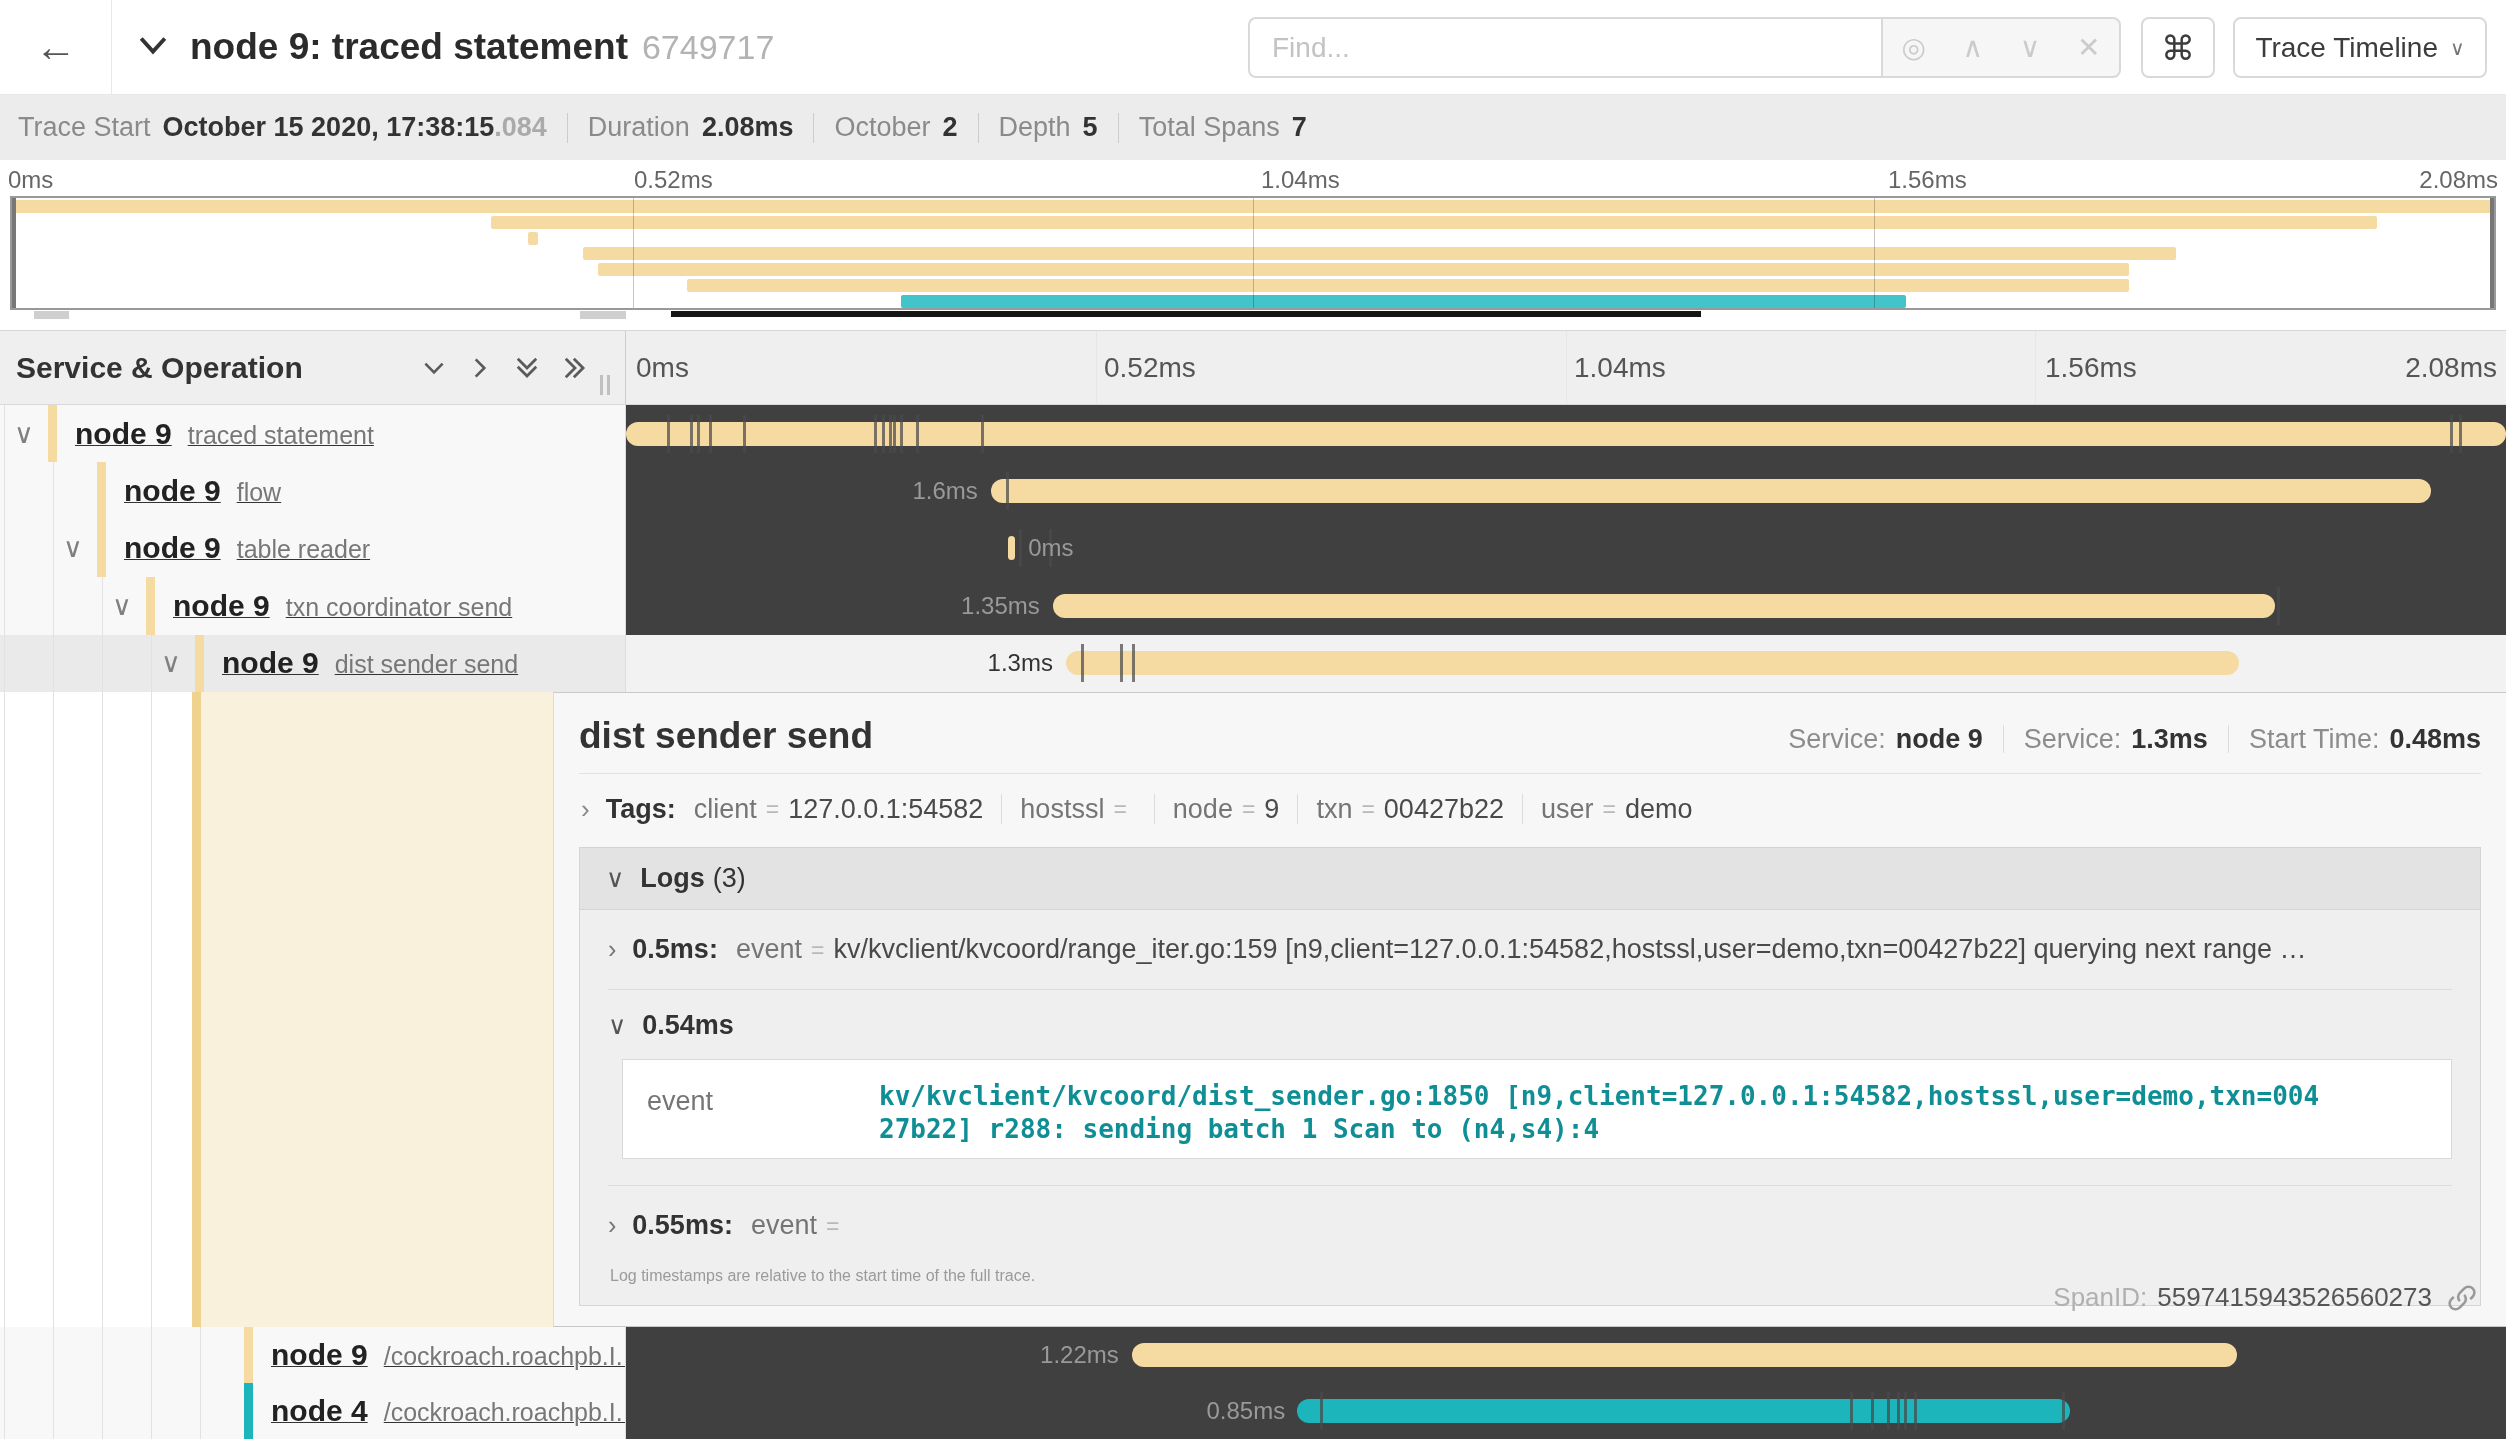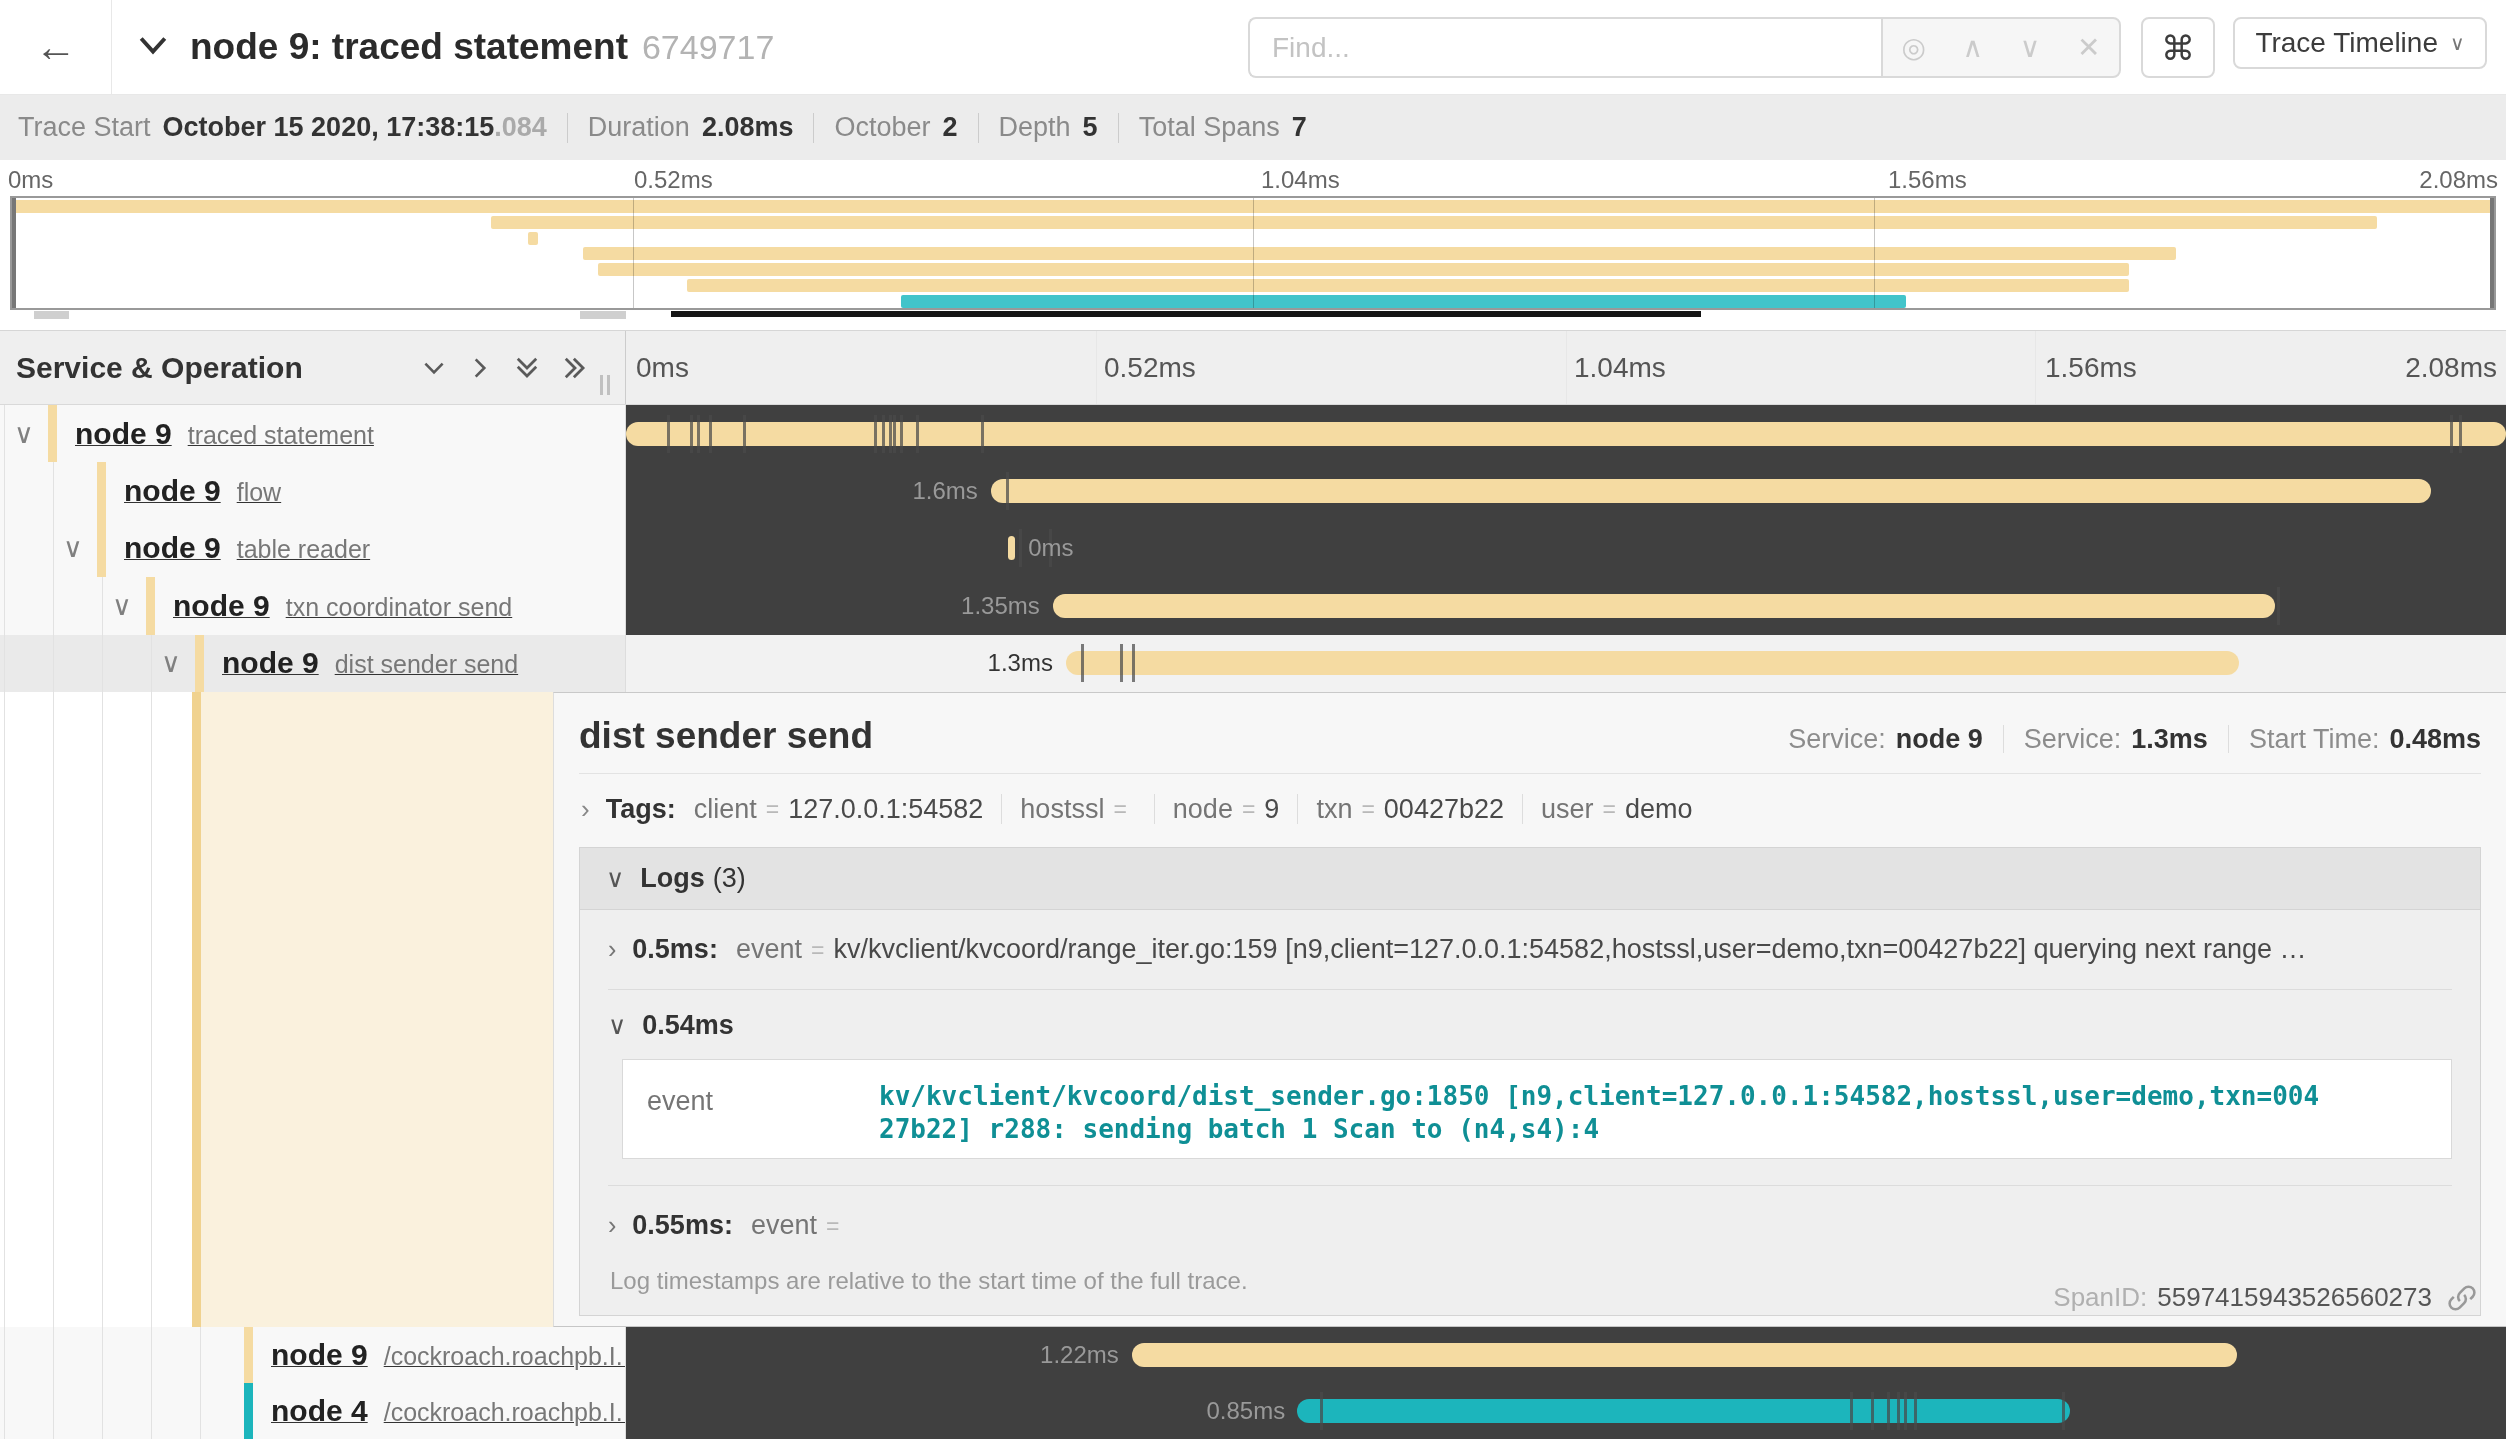--- a/index.html
+++ b/index.html
@@ -17,21 +17,21 @@
   .find-input { position:absolute; left:1248px; top:17px; width:633px; height:61px; border:2px solid #d9d9d9;
                 border-right:none; border-radius:8px 0 0 8px; padding:0 22px; font-size:28px; color:#333; outline:none;
                 font-family:"Liberation Sans", sans-serif; }
   .find-input::placeholder { color:#c3c3c3; }
   .find-ctrls { position:absolute; left:1881px; top:17px; width:240px; height:61px; background:#f6f6f6;
                 border:2px solid #d9d9d9; border-radius:0 8px 8px 0; display:flex; align-items:center;
                 justify-content:space-around; color:#cbcbcb; font-size:28px; }
   .find-ctrls span { cursor:pointer; }
   .cmd-btn { position:absolute; left:2141px; top:17px; width:74px; height:61px; border:2px solid #d9d9d9; border-radius:8px;
              display:flex; align-items:center; justify-content:center; font-size:34px; color:#3c3c3c; background:#fff; cursor:pointer; }
-  .tt-btn { position:absolute; left:2233px; top:17px; width:254px; height:52px; border:2px solid #d9d9d9; border-radius:8px;
+  .tt-btn { position:absolute; left:2233px; top:17px; width:254px; height:61px; border:2px solid #d9d9d9; border-radius:8px;
             display:flex; align-items:center; justify-content:center; gap:12px; font-size:28px; color:#3c3c3c; background:#fff; cursor:pointer; }
   .tt-btn .caret { font-size:20px; color:#777; }
 
   
   .infobar { height:65px; background:#ececec; display:flex; align-items:center; padding-left:18px; font-size:27px; color:#8a8a8a; }
   .infobar b { color:#333; margin-left:12px; }
   .infobar .ms-frac { color:#aaa; font-weight:bold; }
   .ib-sep { width:1px; height:30px; background:#ccc; margin:0 20px; }
 
   
@@ -111,21 +111,21 @@
   .log-key { color:#757575; flex:none; }
   .log-eq { color:#b9b9b9; font-size:23px; margin:0 9px; flex:none; }
   .log-val { color:#494949; overflow:hidden; text-overflow:ellipsis; }
   .log-div { border-bottom:1px solid #dcdcdc; }
   .log-exp-head { display:flex; align-items:baseline; padding:20px 0 0 0; font-size:27px; cursor:pointer; }
   .log-exp-head .chv { color:#555; font-size:25px; margin-right:16px; }
   .event-box { background:#fff; border:1px solid #d9d9d9; display:flex; margin:18px 0 26px 14px; padding:12px 0; width:1830px; }
   .event-box .ekey { width:256px; padding:14px 0 0 24px; font-size:27px; color:#757575; flex:none; }
   .event-box .eval { font-family:"DejaVu Sans Mono", monospace; font-size:26px; line-height:33px; color:#0F8F95;
                      width:1448px; word-break:break-all; font-weight:bold; padding-top:8px; }
-  .logs-note { font-size:24px; color:#9a9a9a; padding:2px 0 20px 2px; }
+  .logs-note { font-size:16px; color:#9a9a9a; padding:2px 0 20px 2px; }
   .spanid-row { position:absolute; right:28px; bottom:12px; display:flex; align-items:center; gap:10px; font-size:26px; }
   .spanid-label { color:#b0b0b0; }
   .spanid-val { color:#555; }
   .link-icon { cursor:pointer; margin-left:4px; }
 </style>
 </head>
 <body>
 
 <div id="root">
 

